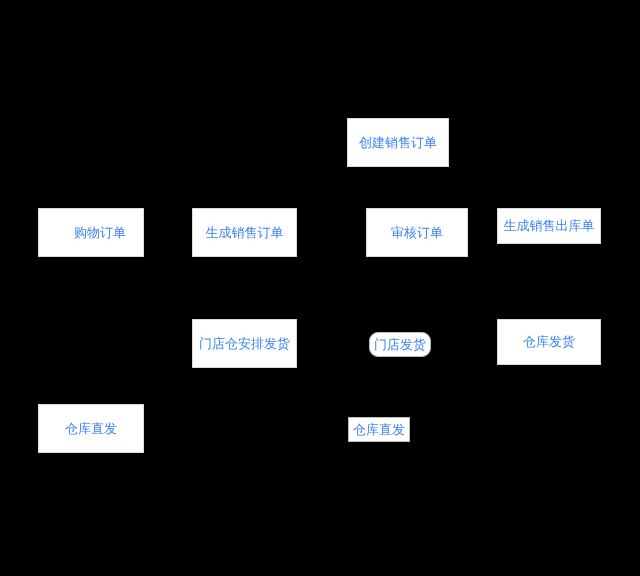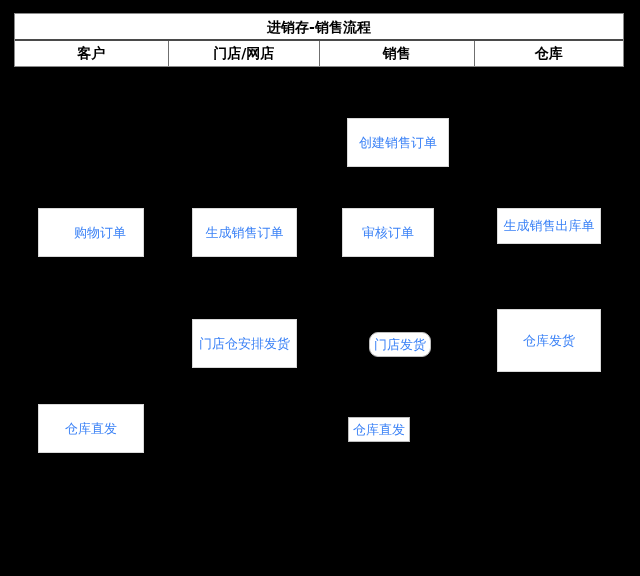--- a/index.html
+++ b/index.html
@@ -88,43 +88,34 @@
     border: 1px solid #bdbdbd;
     font-size: 13px;
     padding: 0 1px;
   }
 </style>
 </head>
 <body>
 
 <div id="canvas">
 
-  <div class="header-table">
-    <div class="header-title">进销存-销售流程</div>
-    <div class="header-cols">
-      <div class="header-cell col-0">客户</div>
-      <div class="header-cell col-1">门店/网店</div>
-      <div class="header-cell col-2">销售</div>
-      <div class="header-cell col-3">仓库</div>
-    </div>
-  </div>
 
   <div class="node" style="left:347px; top:118px; width:102px; height:49px;">创建销售订单</div>
 
   <div class="node" style="left:38px; top:208px; width:106px; height:49px;padding-left:18px;">购物订单</div>
 
   <div class="node" style="left:192px; top:208px; width:105px; height:49px;">生成销售订单</div>
 
-  <div class="node" style="left:342px; top:208px; width:92px; height:49px;text-align:center;">审核订单</div>
+  <div class="node" style="left:366px; top:208px; width:102px; height:49px;text-align:center;">审核订单</div>
 
   <div class="node" style="left:497px; top:208px; width:104px; height:36px;">生成销售出库单</div>
 
   <div class="node" style="left:192px; top:319px; width:105px; height:49px;">门店仓安排发货</div>
 
   <div class="node tight" style="left:369px; top:332px; width:62px; height:25px;border-radius:9px;">门店发货</div>
 
-  <div class="node" style="left:497px; top:309px; width:104px; height:63px;">仓库发货</div>
+  <div class="node" style="left:497px; top:319px; width:104px; height:46px;">仓库发货</div>
 
   <div class="node" style="left:38px; top:404px; width:106px; height:49px;">仓库直发</div>
 
   <div class="node tight" style="left:348px; top:417px; width:62px; height:25px;">仓库直发</div>
 
 </div>
 
 </body></html>

